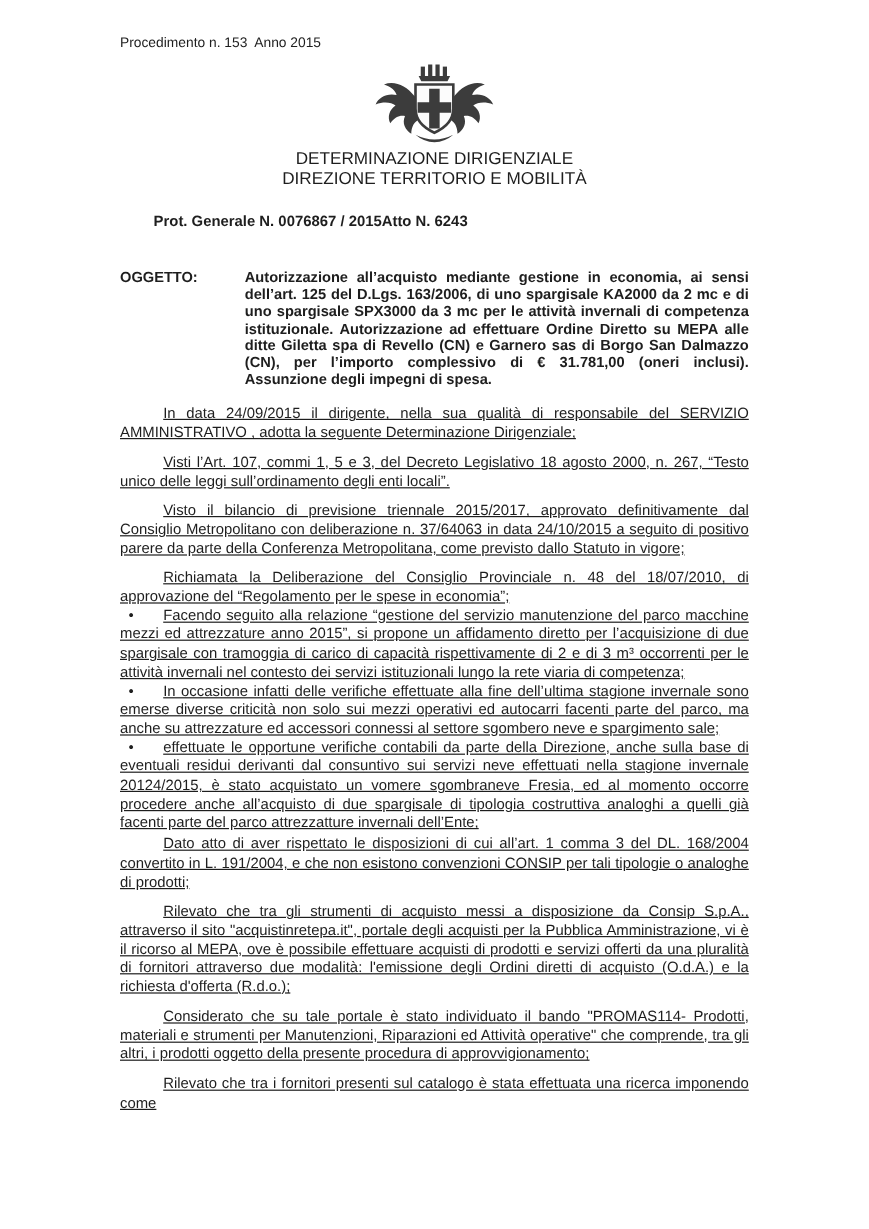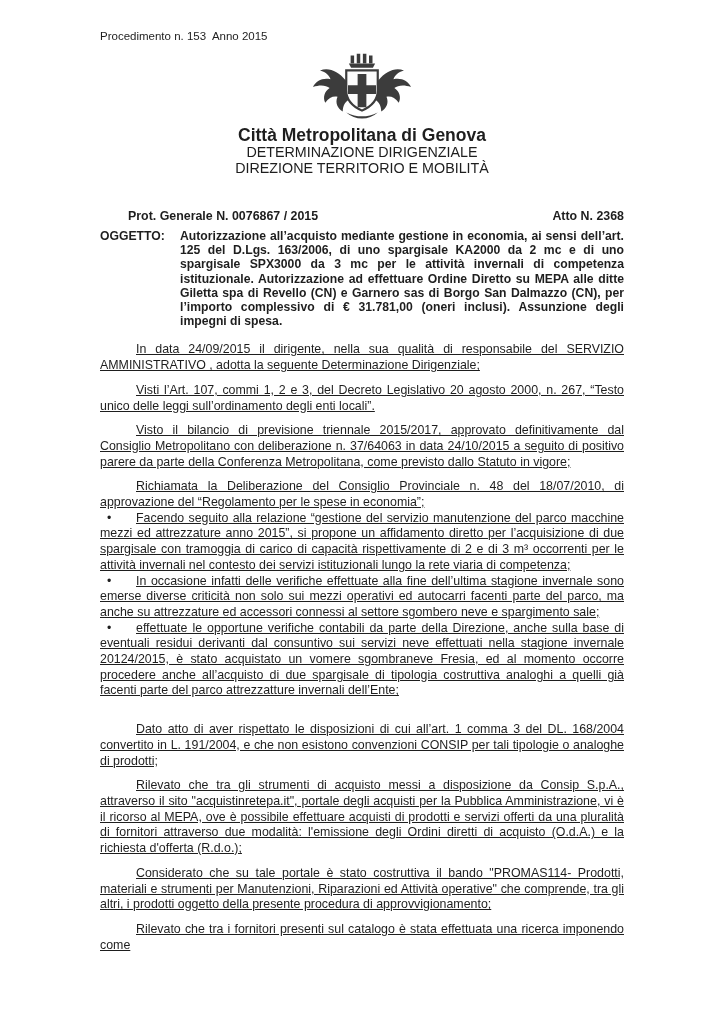--- a/index.html
+++ b/index.html
@@ -31,49 +31,49 @@
     font-size: 17.5px;
     line-height: 19px;
   }
   .doc-subtitle {
     text-align: center;
     font-size: 14.3px;
     line-height: 15.5px;
   }
   .prot-row {
     display: flex;
-    justify-content: space-between;
     font-weight: bold;
     font-size: 12.4px;
-    margin-top: 33px;
+    margin-top: 20px;
     padding-left: 28px;
   }
   .oggetto-row {
     display: flex;
-    margin-top: 6px;
+    margin-top: 33px;
     font-weight: bold;
     font-size: 12.2px;
     line-height: 14.2px;
+    gap: 24px;
   }
   .oggetto-label { width: 80px; flex: none; }
   .oggetto-text { flex: 1; text-align: justify; }
   .body-text { margin-top: 2px; text-decoration: underline; }
   .par {
     font-size: 12.4px;
     line-height: 15.7px;
     text-align: justify;
     text-indent: 36px;
     margin: 9px 0 0 0;
   }
   .par.first { margin-top: 14px; }
   .par.bullet {
     text-indent: 0;
     margin: 0;
   }
-  .par.after-bullets { margin-top: 23px; }
+  .par.after-bullets { margin-top: 2px; }
   .bullet-marker {
     display: inline-block;
     width: 29px;
     margin-left: 7px;
   }
 </style>
 </head>
 <body>
 
 <div class="page">
@@ -96,43 +96,42 @@
 
         <path d="M47 69 q18 9 36 0 q-8 7 -18 7 q-10 0 -18 -7 z"></path>
       </g>
 
       <path d="M47 21 h36 v23 q0 15 -18 23 q-18 -8 -18 -23 z" fill="#fcfcfc" stroke="#3c3c3c" stroke-width="2.5"></path>
 
       <path d="M60 25 h10 v13 h11 v10 h-11 v15 h-10 v-15 h-11 v-10 h11 z" fill="#3c3c3c"></path>
     </svg>
   </div>
 
-  <div class="doc-title">Città Metropolitana di Genova</div>
   <div class="doc-subtitle">DETERMINAZIONE DIRIGENZIALE</div>
   <div class="doc-subtitle">DIREZIONE TERRITORIO E MOBILITÀ</div>
 
   <div class="prot-row">
     <span>Prot. Generale N. 0076867 / 2015</span>
-    <span>Atto N. 2368</span>
+    <span>Atto N. 6243</span>
   </div>
 
   <div class="oggetto-row">
     <div class="oggetto-label">OGGETTO:</div>
     <div class="oggetto-text">Autorizzazione all’acquisto mediante gestione in economia, ai sensi dell’art. 125 del D.Lgs. 163/2006, di uno spargisale KA2000 da 2 mc e di uno spargisale SPX3000 da 3 mc per le attività invernali di competenza istituzionale. Autorizzazione ad effettuare Ordine Diretto su MEPA alle ditte Giletta spa di Revello (CN) e Garnero sas di Borgo San Dalmazzo (CN), per l’importo complessivo di € 31.781,00 (oneri inclusi). Assunzione degli impegni di spesa.</div>
   </div>
 
   <div class="body-text">
     <p class="par first">In data 24/09/2015 il dirigente, nella sua qualità di responsabile del SERVIZIO AMMINISTRATIVO , adotta la seguente Determinazione Dirigenziale;</p>
-    <p class="par">Visti l’Art. 107, commi 1, 2 e 3, del Decreto Legislativo 20 agosto 2000, n. 267, “Testo unico delle leggi sull’ordinamento degli enti locali”.</p>
+    <p class="par">Visti l’Art. 107, commi 1, 5 e 3, del Decreto Legislativo 18 agosto 2000, n. 267, “Testo unico delle leggi sull’ordinamento degli enti locali”.</p>
     <p class="par">Visto il bilancio di previsione triennale 2015/2017, approvato definitivamente dal Consiglio Metropolitano con deliberazione n. 37/64063 in data 24/10/2015 a seguito di positivo parere da parte della Conferenza Metropolitana, come previsto dallo Statuto in vigore;</p>
     <p class="par">Richiamata la Deliberazione del Consiglio Provinciale n. 48 del 18/07/2010, di approvazione del “Regolamento per le spese in economia”;</p>
 
     <p class="par bullet"><span class="bullet-marker">•</span><span>Facendo seguito alla relazione “gestione del servizio manutenzione del parco macchine mezzi ed attrezzature anno 2015”, si propone un affidamento diretto per l’acquisizione di due spargisale con tramoggia di carico di capacità rispettivamente di 2 e di 3 m³ occorrenti per le attività invernali nel contesto dei servizi istituzionali lungo la rete viaria di competenza;</span></p>
     <p class="par bullet"><span class="bullet-marker">•</span><span>In occasione infatti delle verifiche effettuate alla fine dell’ultima stagione invernale sono emerse diverse criticità non solo sui mezzi operativi ed autocarri facenti parte del parco, ma anche su attrezzature ed accessori connessi al settore sgombero neve e spargimento sale;</span></p>
     <p class="par bullet"><span class="bullet-marker">•</span><span>effettuate le opportune verifiche contabili da parte della Direzione, anche sulla base di eventuali residui derivanti dal consuntivo sui servizi neve effettuati nella stagione invernale 20124/2015, è stato acquistato un vomere sgombraneve Fresia, ed al momento occorre procedere anche all’acquisto di due spargisale di tipologia costruttiva analoghi a quelli già facenti parte del parco attrezzatture invernali dell’Ente;</span></p>
 
     <p class="par after-bullets">Dato atto di aver rispettato le disposizioni di cui all’art. 1 comma 3 del DL. 168/2004 convertito in L. 191/2004, e che non esistono convenzioni CONSIP per tali tipologie o analoghe di prodotti;</p>
     <p class="par">Rilevato che tra gli strumenti di acquisto messi a disposizione da Consip S.p.A., attraverso il sito "acquistinretepa.it", portale degli acquisti per la Pubblica Amministrazione, vi è il ricorso al MEPA, ove è possibile effettuare acquisti di prodotti e servizi offerti da una pluralità di fornitori attraverso due modalità: l'emissione degli Ordini diretti di acquisto (O.d.A.) e la richiesta d'offerta (R.d.o.);</p>
-    <p class="par">Considerato che su tale portale è stato costruttiva il bando "PROMAS114- Prodotti, materiali e strumenti per Manutenzioni, Riparazioni ed Attività operative" che comprende, tra gli altri, i prodotti oggetto della presente procedura di approvvigionamento;</p>
+    <p class="par">Considerato che su tale portale è stato individuato il bando "PROMAS114- Prodotti, materiali e strumenti per Manutenzioni, Riparazioni ed Attività operative" che comprende, tra gli altri, i prodotti oggetto della presente procedura di approvvigionamento;</p>
     <p class="par">Rilevato che tra i fornitori presenti sul catalogo è stata effettuata una ricerca imponendo come</p>
   </div>
 
 </div>
 
 </body></html>

